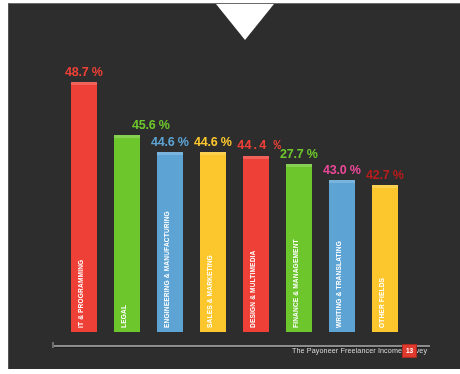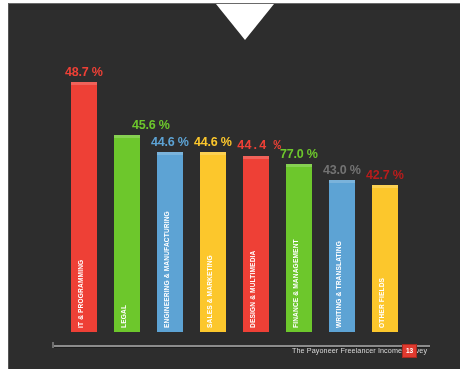--- a/index.html
+++ b/index.html
@@ -85,26 +85,26 @@
       <div class="vallabel" style="color: rgb(252, 199, 44); left: 194px; top: 135.383px;">44.6 %</div>
       <div class="bar" style="left: 243px; top: 155.817px; height: 176.183px; bottom: auto; width: 26px; background: rgb(238, 64, 54);">
         <div class="cap"></div>
         <div class="vtext">DESIGN &amp; MULTIMEDIA</div>
       </div>
       <div class="vallabel" style="color: rgb(238, 64, 54); left: 237px; top: 138.817px; font-family: Liberation Mono, monospace;">44.4 %</div>
       <div class="bar" style="left: 286px; top: 164.4px; height: 167.6px; bottom: auto; width: 26px; background: rgb(109, 199, 44);">
         <div class="cap"></div>
         <div class="vtext">FINANCE &amp; MANAGEMENT</div>
       </div>
-      <div class="vallabel" style="color: rgb(109, 199, 44); left: 280px; top: 147.4px;">77.0 %</div>
+      <div class="vallabel" style="color: rgb(109, 199, 44); left: 280px; top: 147.4px;">27.7 %</div>
       <div class="bar" style="left: 329px; top: 179.85px; height: 152.15px; bottom: auto; width: 26px; background: rgb(93, 163, 212);">
         <div class="cap"></div>
         <div class="vtext">WRITING &amp; TRANSLATING</div>
       </div>
-      <div class="vallabel" style="color: #737373; left: 323px; top: 162.85px;">43.0 %</div>
+      <div class="vallabel" style="color: #ec4899; left: 323px; top: 162.85px;">43.0 %</div>
       <div class="bar" style="left: 372px; top: 185px; height: 147px; bottom: auto; width: 26px; background: rgb(252, 199, 44);">
         <div class="cap"></div>
         <div class="vtext">OTHER FIELDS</div>
       </div>
       <div class="vallabel" style="color: #b91c1c; left: 366px; top: 168px;">42.7 %</div>
     </div>
 
   <div id="baseline"></div>
   <div id="baseline-shadow"></div>
   <div id="baseline-cap"></div>

